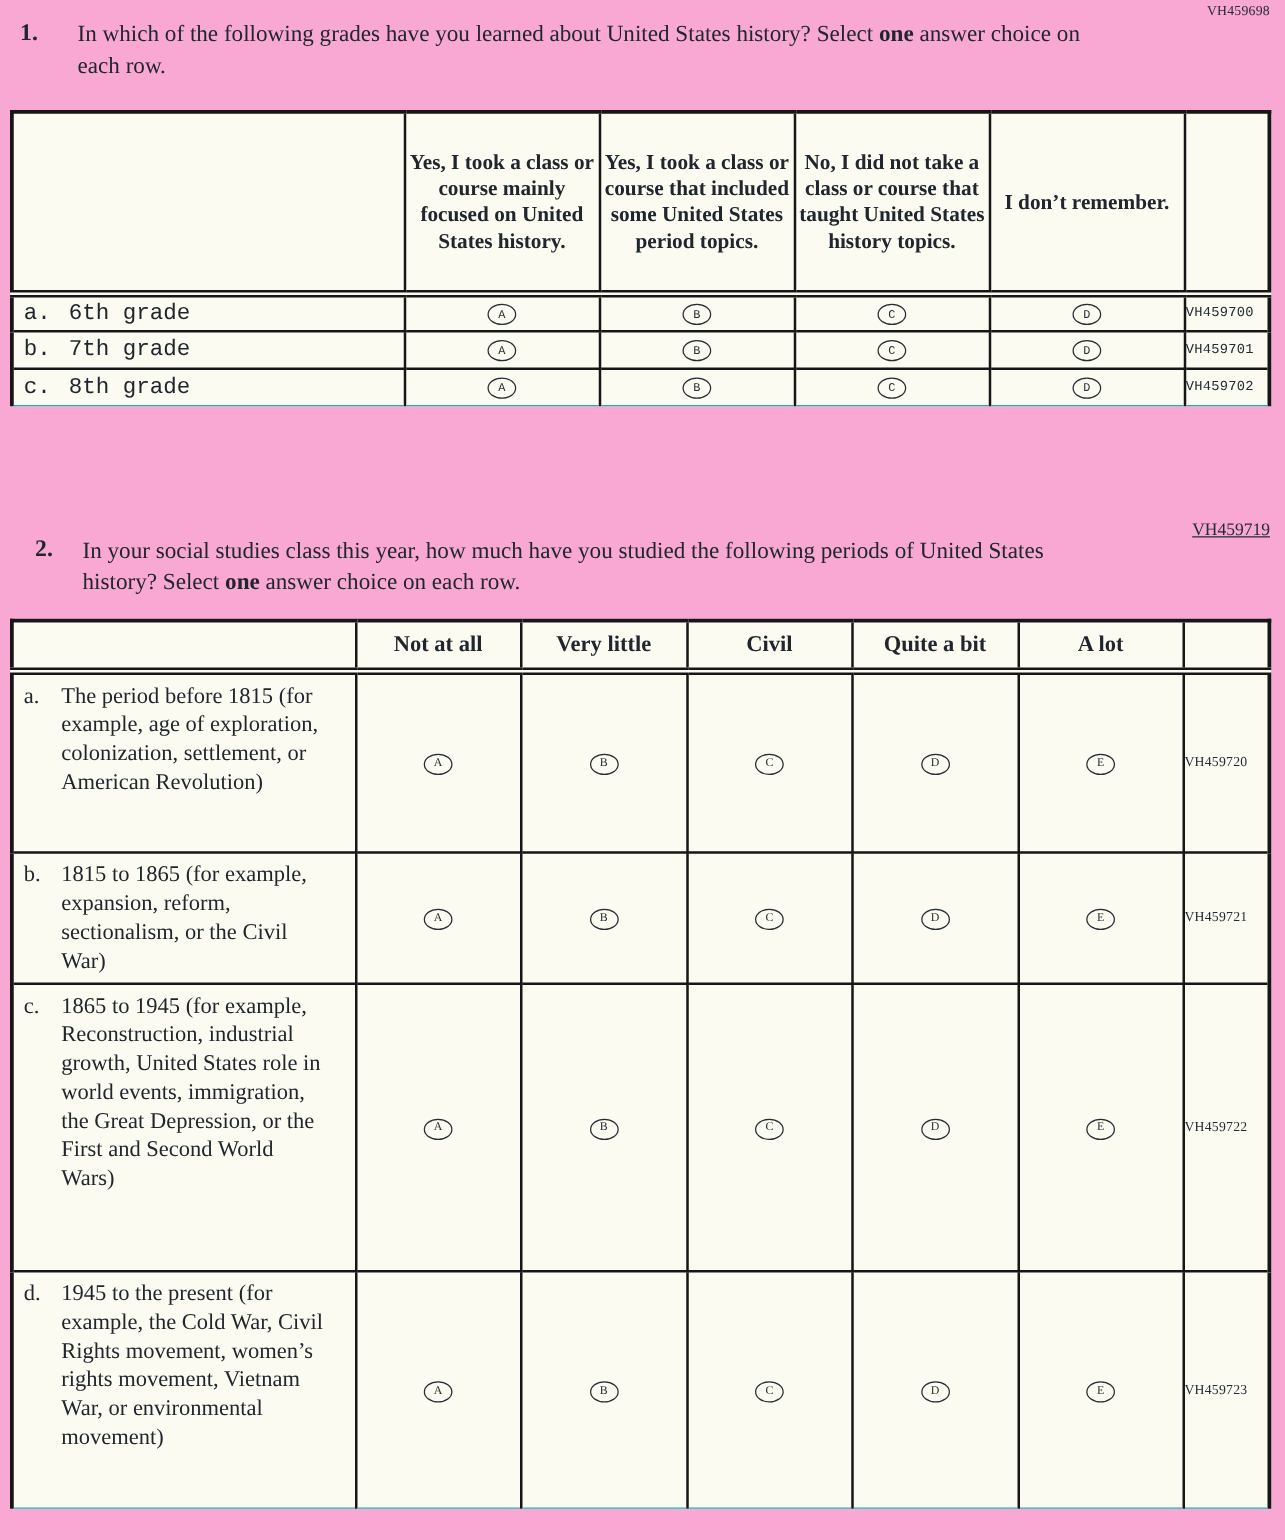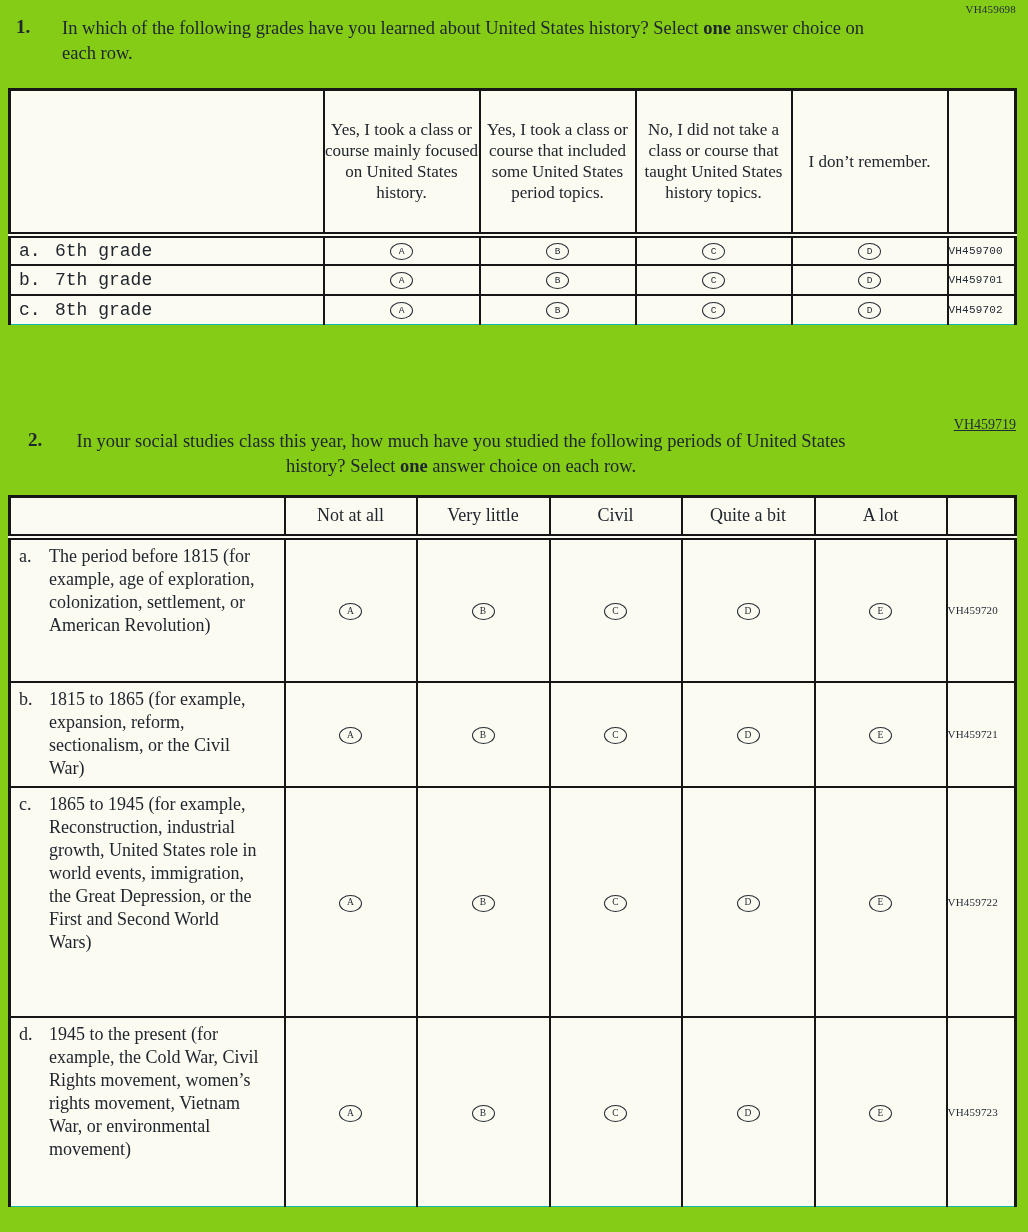--- a/index.html
+++ b/index.html
@@ -5,21 +5,21 @@
   html,body{margin:0;padding:0;}
   body{
     background:#e8e8e4;
     font-family:"Liberation Serif", serif;
   }
   .page{
     position:relative;
     width:1028px;
     height:1232px;
     margin:0 auto;
-    background:#84cc16;
+    background:#f9a8d4;
     color:#20262e;
     overflow:hidden;
     box-sizing:border-box;
   }
   .page-code{
     position:absolute;
     top:3px; right:12px;
     font-size:11px;
     letter-spacing:.2px;
     color:#232b36;
@@ -47,42 +47,42 @@
   }
   .q2wrap .page-code2{
     position:absolute;
     top:-12px; right:12px;
     font-size:14px;
     color:#232b36;
     text-decoration:underline;
   }
   .q2{ margin:0 0 0 28px; }
   .q2 .qnum{ width:38px; flex:0 0 38px; }
-  .q2 .qtext{ max-width:790px;text-align:center; }
+  .q2 .qtext{ max-width:790px; }
   
   table.qtable{
     border-collapse:collapse;
     table-layout:fixed;
     margin:0 8px;
     width:1006px;
     background:#fcfbf2;
   }
   table.t1{ margin-top:22px; }
   table.t2{ margin-top:16px; }
   .qtable th, .qtable td{
     border:2px solid #161616;
     padding:0;
     box-sizing:border-box;
   }
   .qtable tr > *:first-child{ border-left:3px solid #161616; }
   .qtable tr > *:last-child{ border-right:3px solid #161616; }
   .qtable thead th{ border-top:3px solid #161616; border-bottom:6px double #161616; }
   .qtable tbody tr:last-child td{ border-bottom:1px solid #14b8a6; }
   .qtable thead th{
-    font-weight:normal;
+    font-weight:bold;
     font-size:17px;
     line-height:21px;
     text-align:center;
     vertical-align:middle;
   }
   .t1 thead th{ height:145px; }
   .t2 thead th{ height:40px; font-size:18px; }
   .t1 tbody td{ height:30px;font-family:Liberation Mono, monospace; }
   .lbl{
     text-align:left;

